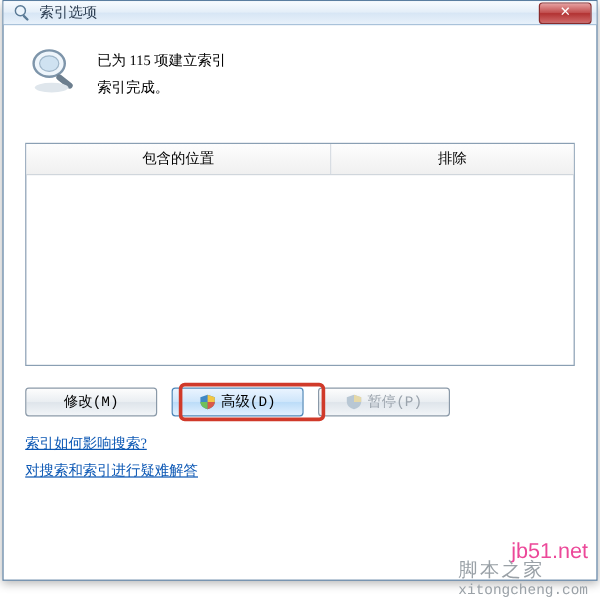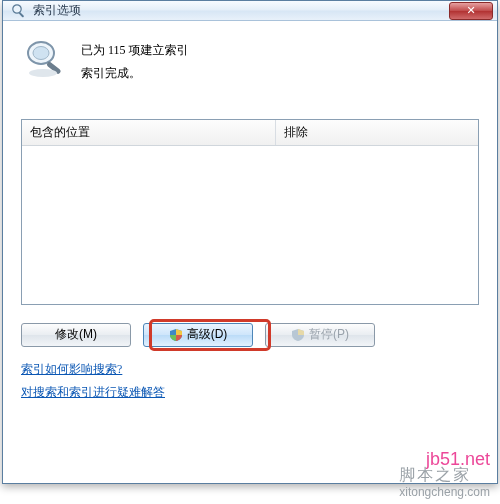--- a/index.html
+++ b/index.html
@@ -8,41 +8,41 @@
 .titlebar { height: 20px; background: linear-gradient(#f7fbff, #e4eef8 48%, #d7e6f5 52%, #e8f1fa); border-bottom: 1px solid #a9c2da; display: flex; align-items: center; padding: 0 4px 0 8px; }
 .titlebar .ticon { width: 16px; height: 16px; margin-right: 6px; position: relative; }
 .titlebar .ticon svg { width: 16px; height: 16px; }
 .titlebar .ttext { flex: 1; color: #2b3c50; }
 .closebtn { width: 44px; height: 18px; background: linear-gradient(#e6a0a0, #c14d4d 48%, #b23333 52%, #d06a6a); border: 1px solid #8a2a2a; border-radius: 3px; color: #fff; display: flex; align-items: center; justify-content: center; font-size: 11px; line-height: 1; }
 .body { padding: 14px 18px 12px 18px; }
 .status { display: flex; gap: 14px; margin-bottom: 34px; }
 .mag { width: 46px; height: 46px; flex: 0 0 46px; }
 .status-text { padding-top: 4px; line-height: 1.9; font-family: SimSun, serif; }
 .prompt { font-family: SimSun, serif; margin: 6px 0 8px 0; }
-.listbox { border: 1px solid #8a9fb3; height: 186px; background: #fff; }
+.listbox { border: 1px solid #8a9fb3; height: 186px; background: #fff; text-align: center; }
 .lhead { display: flex; background: linear-gradient(#fdfdfd, #f0f0f0); border-bottom: 1px solid #d0d6dc; }
 .lhead > div { padding: 4px 8px; font-family: SimSun, serif; }
 .lhead .c1 { flex: 0 0 254px; border-right: 1px solid #d8dde3; }
 .lhead .c2 { flex: 1; }
 .lbody { display: flex; height: 160px; }
 .lbody .c1 { flex: 0 0 254px; border-right: 1px solid #eef1f4; padding: 4px 6px; }
 .lbody .c2 { flex: 1; padding: 4px 8px; font-family: "Courier New", monospace; }
 .row { display: flex; align-items: center; gap: 6px; padding: 2px 2px; font-family: SimSun, serif; }
 .folder { width: 16px; height: 14px; }
 .lbody .c2 .pad { height: 22px; }
 .btnrow { display: flex; gap: 12px; margin-top: 18px; position: relative; }
-.btn { width: 110px; height: 24px; border: 1px solid #8a99a8; border-radius: 3px; background: linear-gradient(#fdfdfd, #eaeef2 48%, #dfe5eb 52%, #f2f5f8); display: flex; align-items: center; justify-content: center; gap: 4px; font-family: Liberation Sans, sans-serif; cursor: default; }
+.btn { width: 110px; height: 24px; border: 1px solid #8a99a8; border-radius: 3px; background: linear-gradient(#fdfdfd, #eaeef2 48%, #dfe5eb 52%, #f2f5f8); display: flex; align-items: center; justify-content: center; gap: 4px; font-family: Liberation Mono, monospace; cursor: default; }
 .btn.selected { background: linear-gradient(#eaf4ff, #cfe6fb 48%, #bcdcf8 52%, #e2f1ff); border-color: #4d86b8; }
 .btn.disabled { color: #9aa3ac; }
 .shield { width: 14px; height: 14px; }
 .highlight { position: absolute; left: 128px; top: -4px; width: 122px; height: 32px; border: 3px solid #d03a2a; border-radius: 5px; pointer-events: none; }
 .links { margin-top: 14px; font-family: SimSun, serif; }
 .links a { color: #0b57b4; text-decoration: underline; display: block; margin-bottom: 6px; cursor: pointer; }
 .watermark1 { position: absolute; right: 10px; bottom: 34px; color: #ec4899; font-size: 18px; font-family: Arial, sans-serif; pointer-events: none; }
-.watermark2 { position: absolute; right: 10px; bottom: 6px; color: #9aa1a7; font-size: 16px; font-family: Liberation Sans, sans-serif; letter-spacing: 2px; pointer-events: none; }
+.watermark2 { position: absolute; right: 10px; bottom: 6px; color: #9aa1a7; font-size: 16px; font-family: Liberation Mono, monospace; letter-spacing: 2px; pointer-events: none; }
 .watermark2 .sub { font-size: 12px; letter-spacing: 0; display: block; line-height: 1; }
 </style>
 </head>
 <body>
 
 <div class="window">
   <div class="titlebar">
     <span class="ticon">
       <svg viewBox="0 0 16 16">
           <circle cx="6" cy="6" r="4.2" fill="#eaf3fb" stroke="#5a7a96" stroke-width="1.2"></circle>

